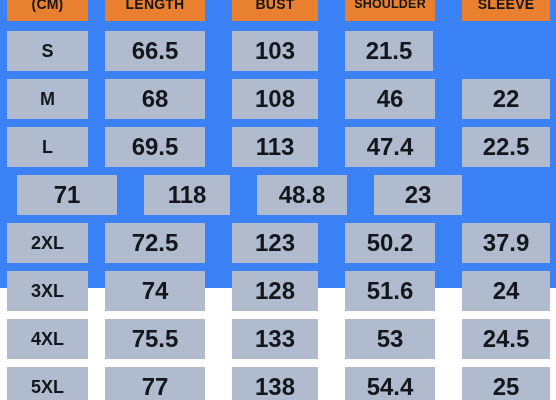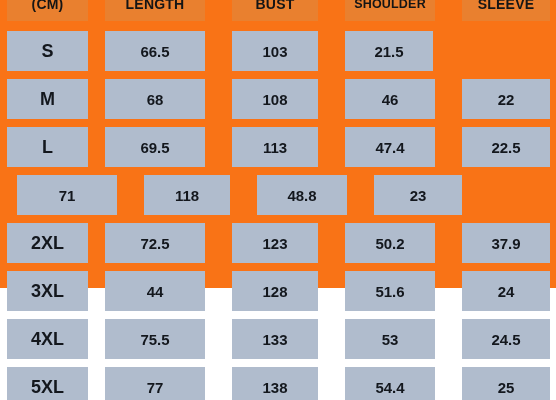--- a/index.html
+++ b/index.html
@@ -11,21 +11,21 @@
     width: 556px;
     height: 400px;
     overflow: hidden;
     font-family: "Liberation Sans", sans-serif;
   }
 
   #chart {
     position: relative;
     width: 556px;
     height: 288px;
-    background: #f97316;
+    background: #3b82f6;
   }
 
   .grid {
     position: absolute;
     left: 0;
     top: -13px;            
     width: 556px;
     display: flex;
     flex-direction: column;
   }
@@ -69,21 +69,21 @@
     font-size: 14px;
     letter-spacing: 0.2px;
   }
   .header-cell.tight {
     font-size: 12.5px;
   }
 
   .data-cell {
     background: #b0bccd;
     color: #13171d;
-    font-size: 15px;
+    font-size: 24px;
     font-weight: bold;
   }
   .data-cell.size-label {
     font-size: 18px;
   }
 </style>
 </head>
 <body>
 
 <div id="chart">
@@ -130,21 +130,21 @@
     <div class="row data-row">
       <div class="cell data-cell size-label col-0">2XL</div>
       <div class="cell data-cell col-1">72.5</div>
       <div class="cell data-cell col-2">123</div>
       <div class="cell data-cell col-3">50.2</div>
       <div class="cell data-cell col-4">37.9</div>
     </div>
 
     <div class="row data-row">
       <div class="cell data-cell size-label col-0">3XL</div>
-      <div class="cell data-cell col-1">44</div>
+      <div class="cell data-cell col-1">74</div>
       <div class="cell data-cell col-2">128</div>
       <div class="cell data-cell col-3">51.6</div>
       <div class="cell data-cell col-4">24</div>
     </div>
 
     <div class="row data-row">
       <div class="cell data-cell size-label col-0">4XL</div>
       <div class="cell data-cell col-1">75.5</div>
       <div class="cell data-cell col-2">133</div>
       <div class="cell data-cell col-3">53</div>

